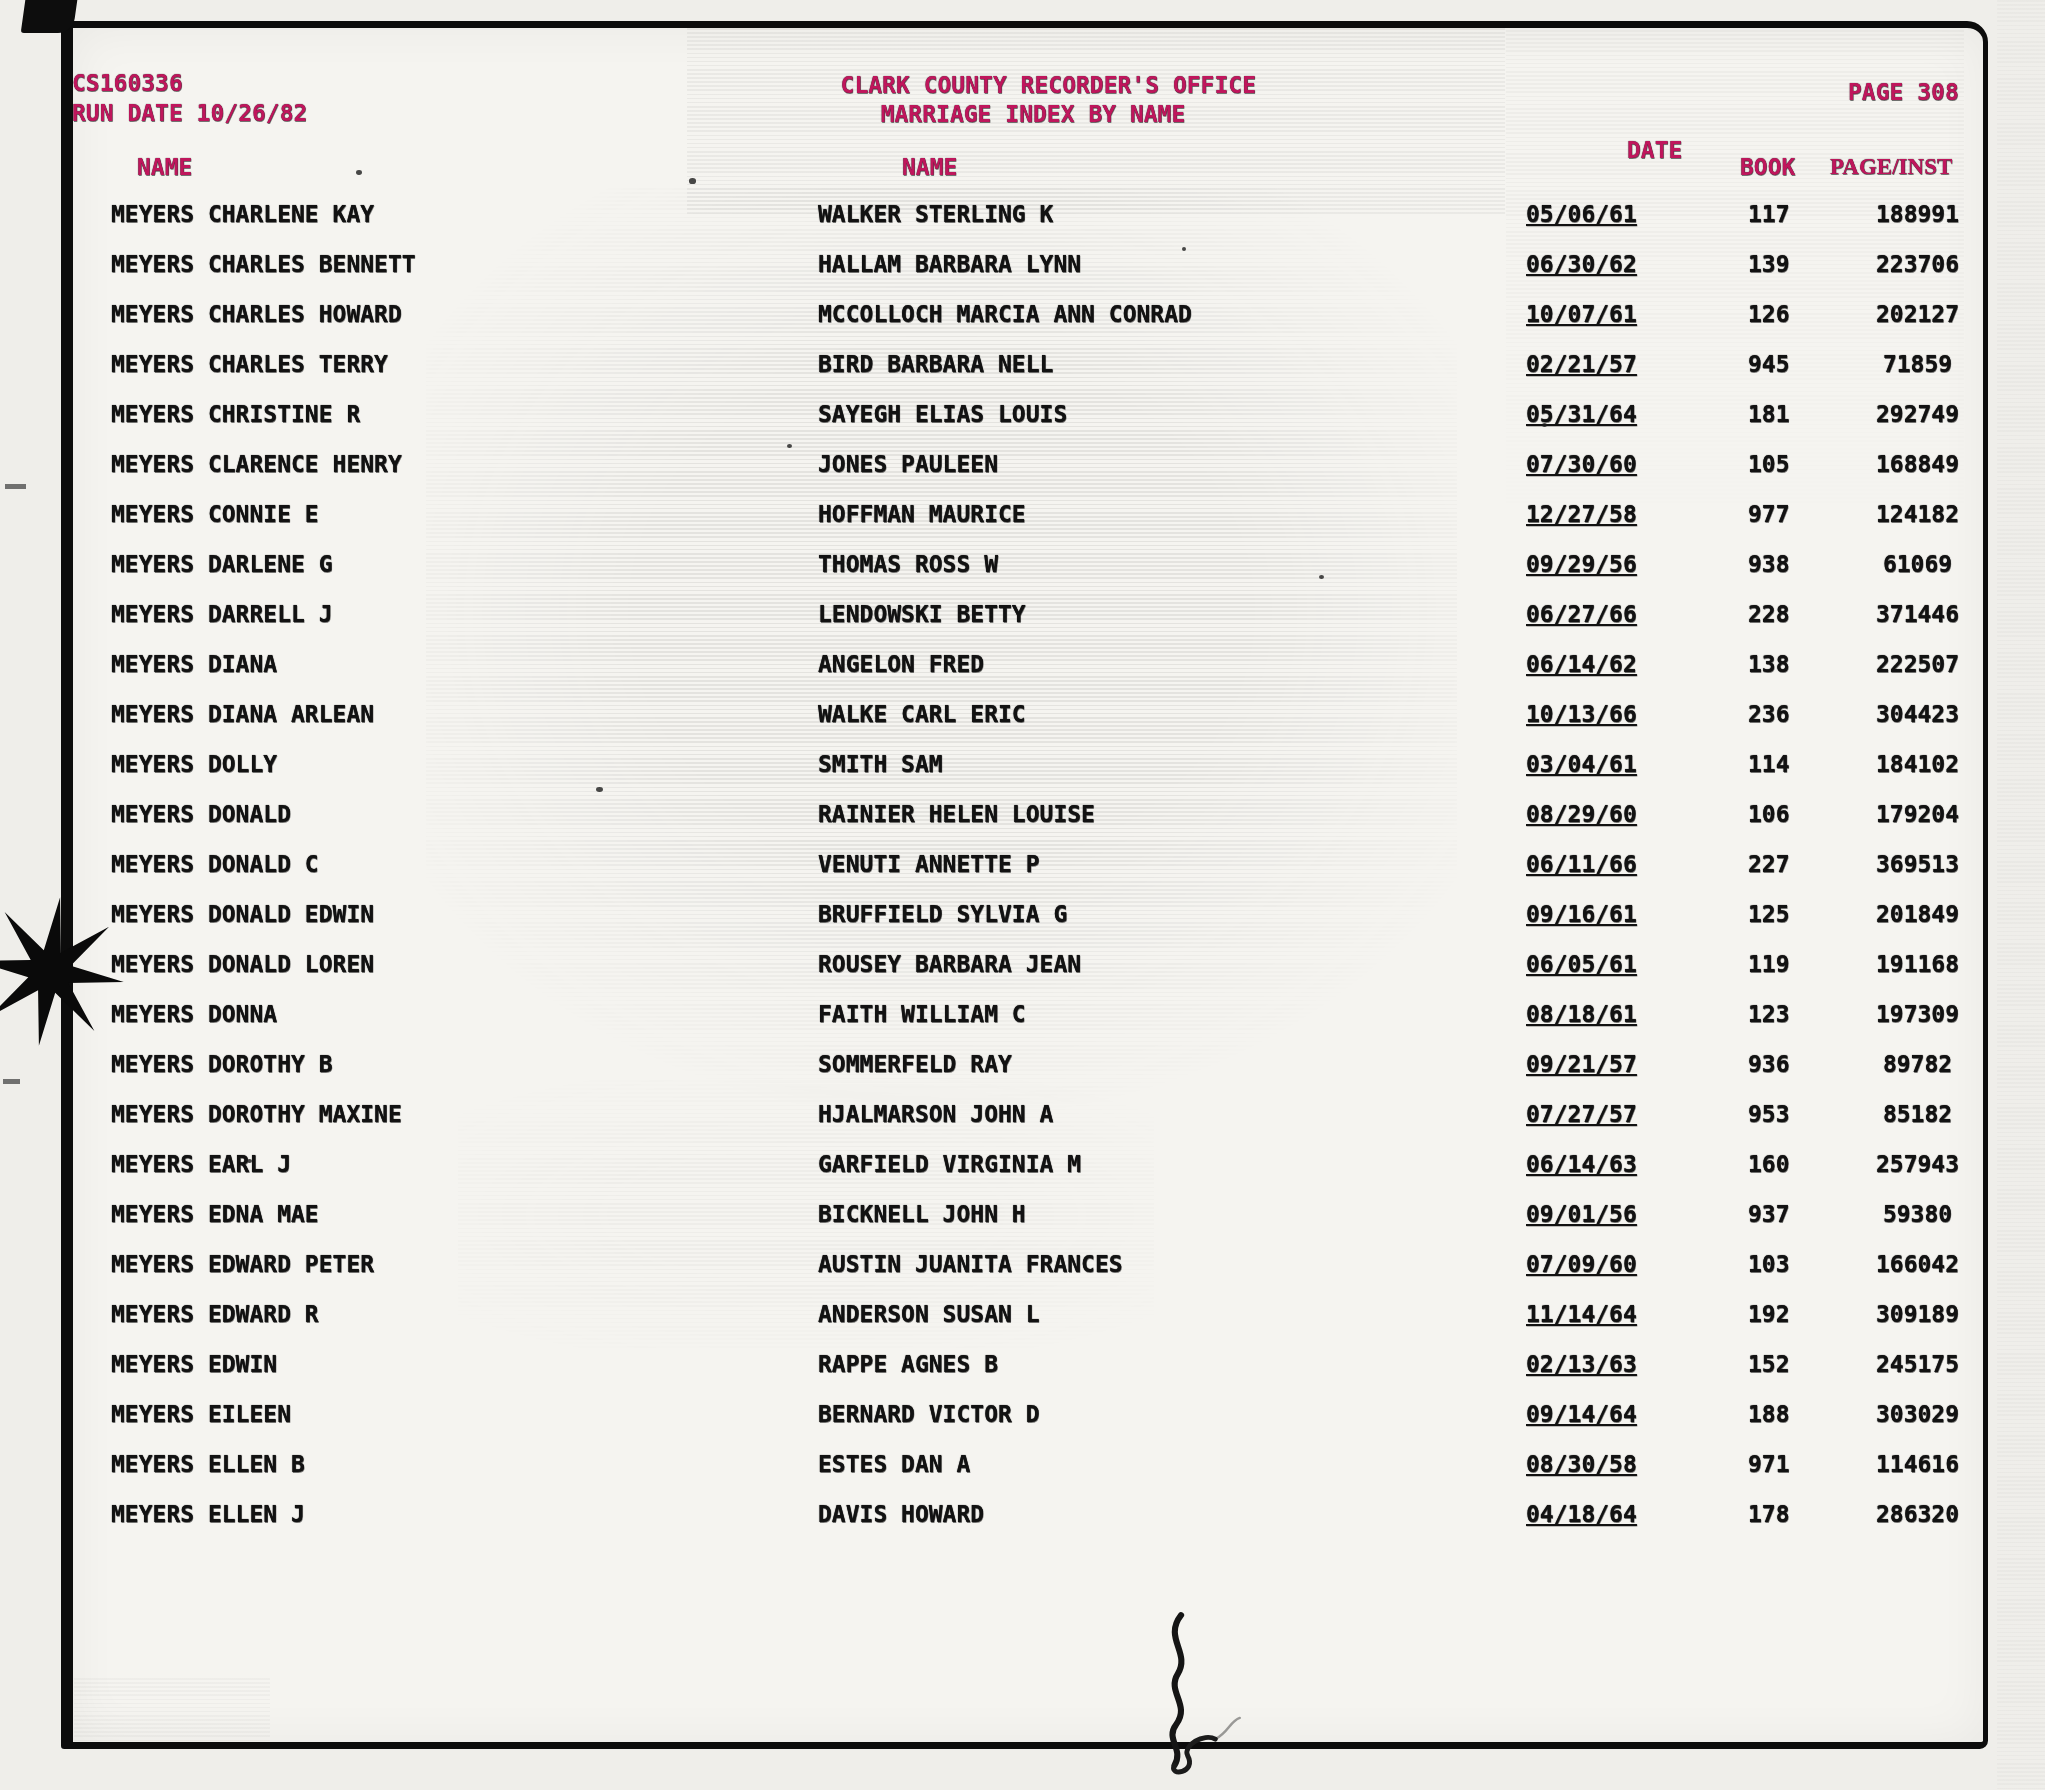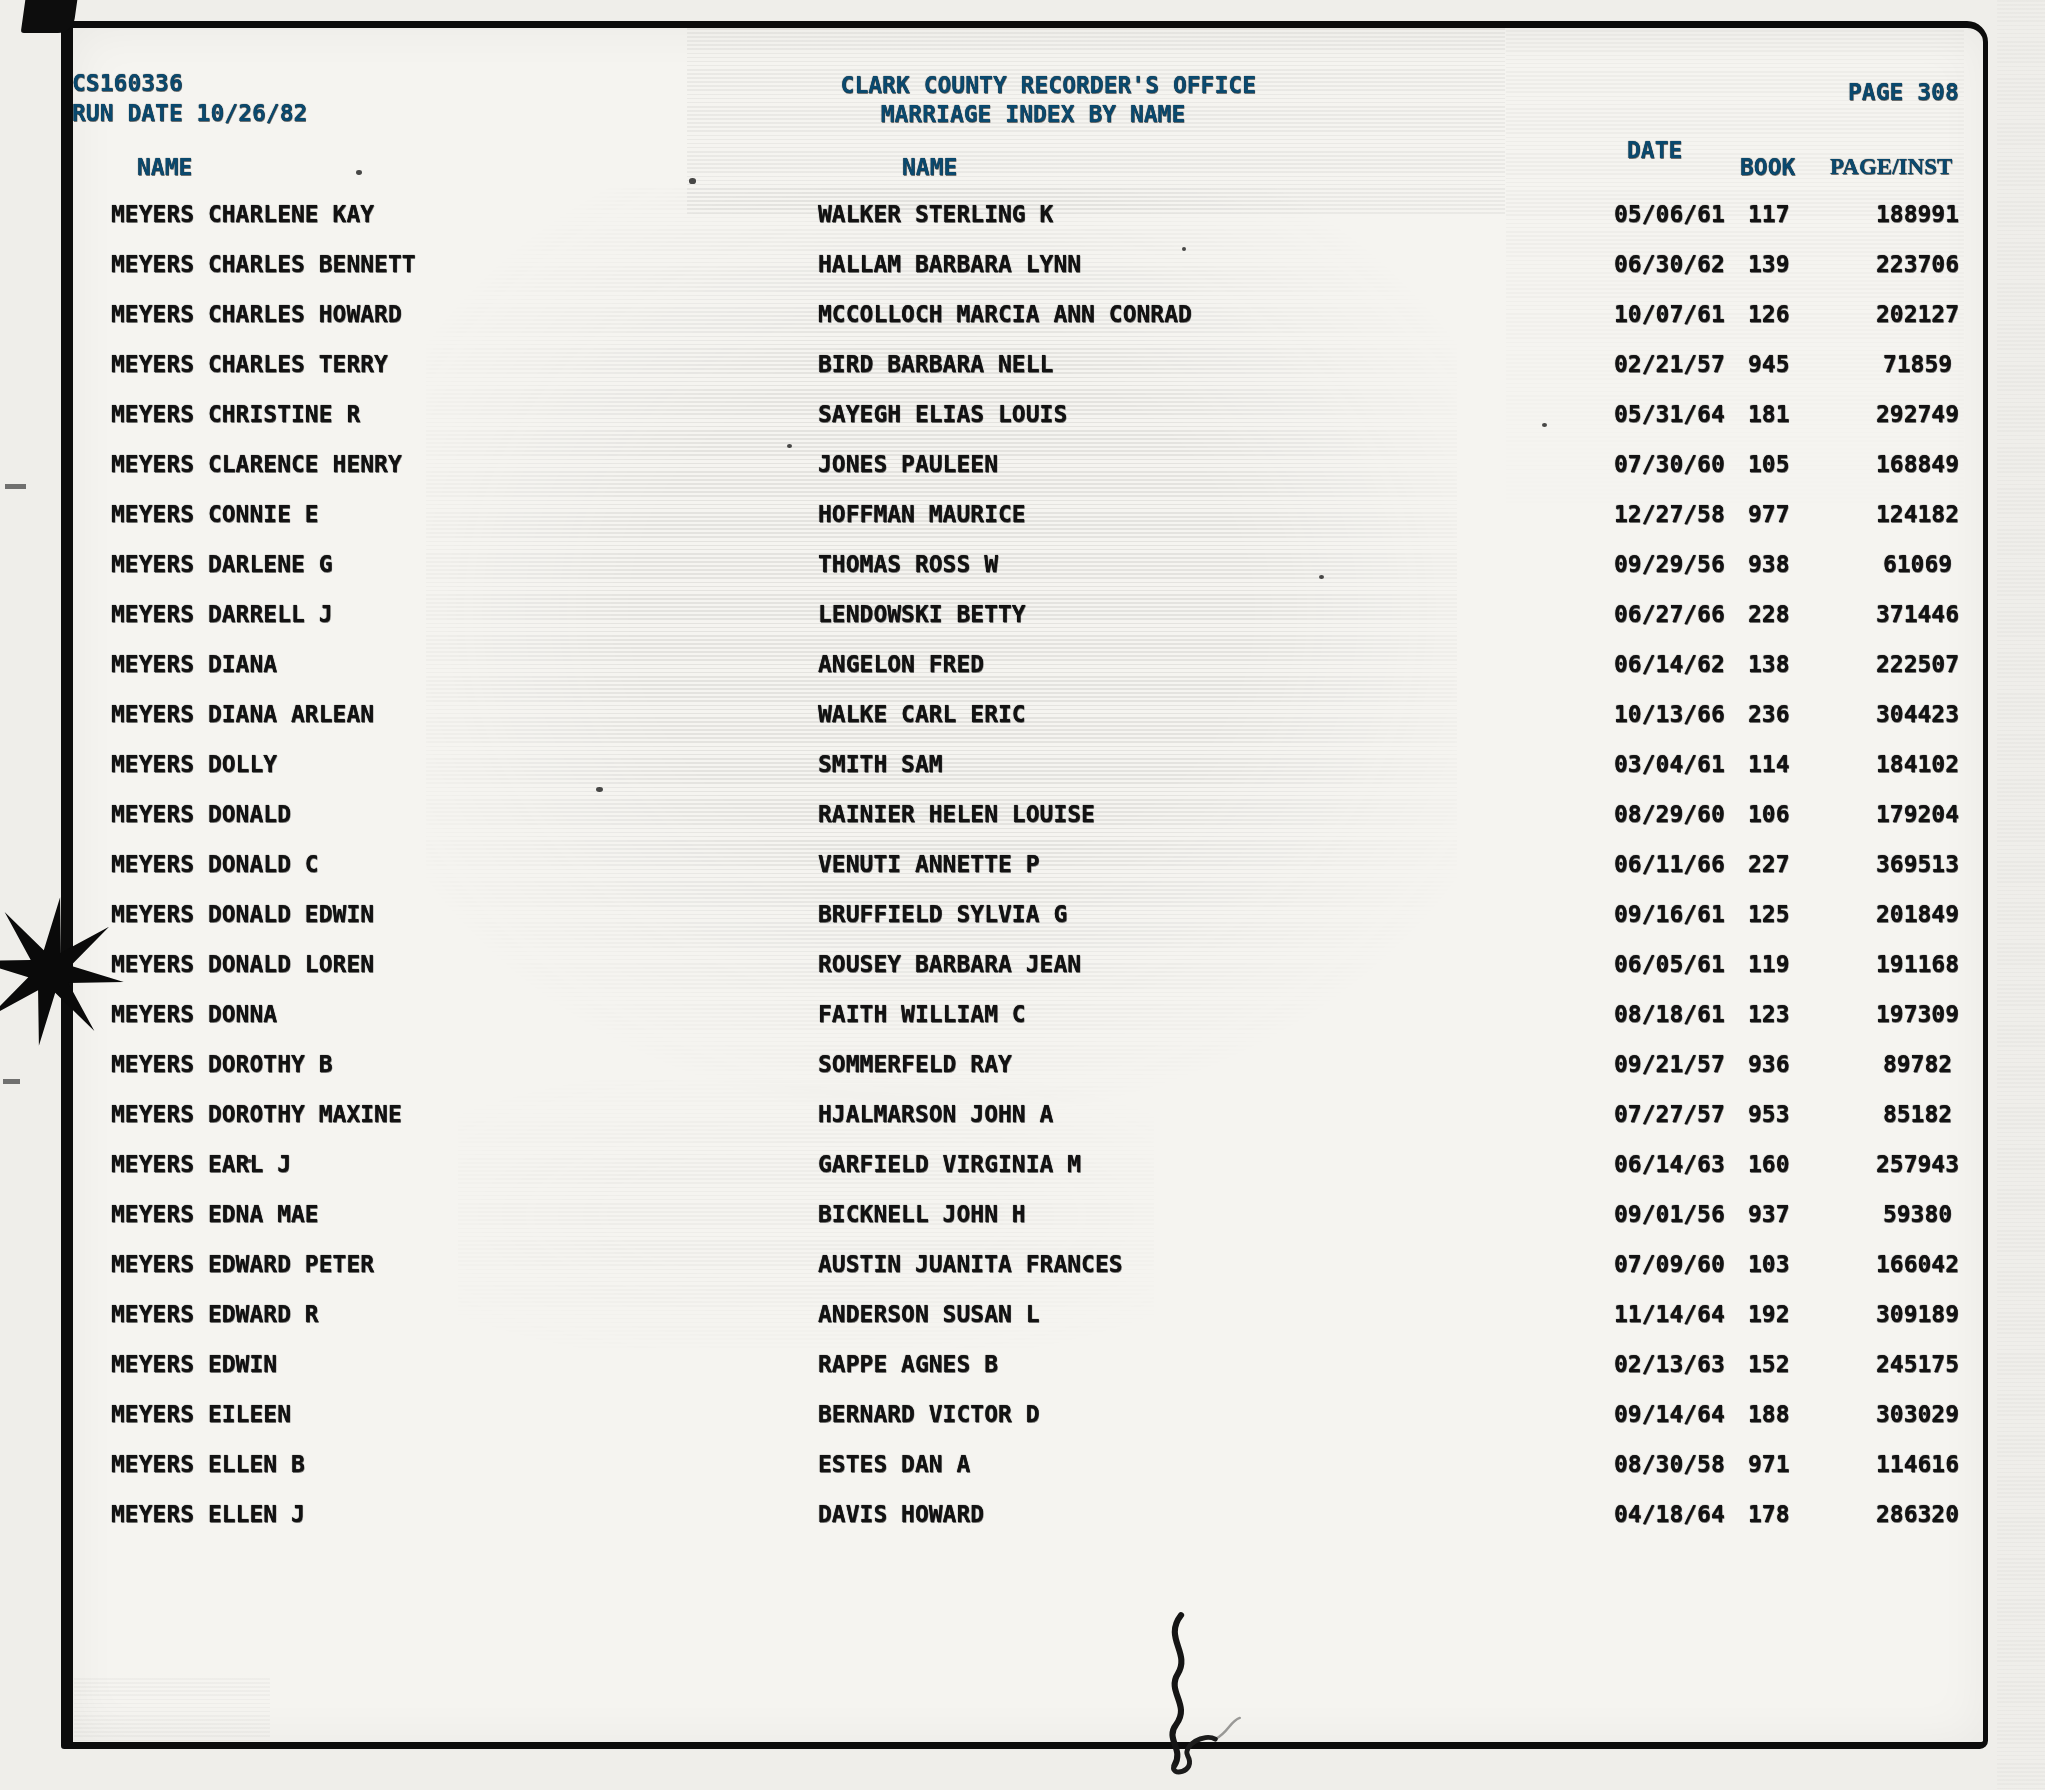--- a/index.html
+++ b/index.html
@@ -3,29 +3,29 @@
 <meta charset="utf-8">
 <style>
   html,body{margin:0;padding:0;background:#e7e6e2;}
   .scan{position:relative;width:2046px;height:1790px;background:#efeeea;overflow:hidden;
         font-family:"DejaVu Sans Mono","Liberation Mono",monospace;}
   .paper-frame{position:absolute;left:61px;top:21px;width:1910px;height:1714px;
         border:5.7px solid #0c0c0c;border-left-width:12.3px;border-top-width:7.4px;border-bottom-width:7.4px;
         border-radius:3.3px 21px 8.2px 3.3px;background:#f5f4f0;
         box-shadow:inset 0 0 49px rgba(0,0,0,0.05);}
   .content{position:absolute;inset:0;filter:blur(0.3px) contrast(1.02);}
-  .txt{position:absolute;font-size:23px;font-weight:bold;color:#0c4a6e;white-space:pre;
+  .txt{position:absolute;font-size:23px;font-weight:bold;color:#be185d;white-space:pre;
        text-shadow:0 0 1px rgba(10,10,10,.9),0.5px 0.5px 0 rgba(10,10,10,.5);}
   .rows{position:absolute;left:0;top:201px;width:2046px;}
   .row{position:relative;height:50px;}
   .row .c{position:absolute;top:0;font-size:23px;font-weight:bold;color:#141414;white-space:pre;
        text-shadow:0 0 1px rgba(10,10,10,.9),0.5px 0.5px 0 rgba(10,10,10,.5);}
   .c.name1{left:85px;margin-left:26px;}
   .c.name2{left:818px;}
-  .c.date{left:1614px;}
+  .c.date{left:1526px;text-decoration:underline;}
   .c.book{left:1748px;}
   .c.page{left:1833px;width:169px;text-align:center;}
   .streak{position:absolute;pointer-events:none;
        background:repeating-linear-gradient(180deg,rgba(85,85,85,.14) 0 1.6px,rgba(0,0,0,0) 1.6px 4.1px);}
   .speck{position:absolute;background:#1c1c1c;border-radius:50%;opacity:.8;}
   .dash{position:absolute;background:#3a3a3a;opacity:.7;}
   .corner-blob{position:absolute;left:23px;top:0;width:52px;height:33px;background:#0d0d0d;
        border-radius:0 0 14.7px 3.3px;transform:skewX(-8deg);}
   .star-wrap{position:absolute;left:-28px;top:894px;width:155px;height:155px;}
   .squiggle-wrap{position:absolute;left:1106px;top:1610px;width:155px;height:180px;}

